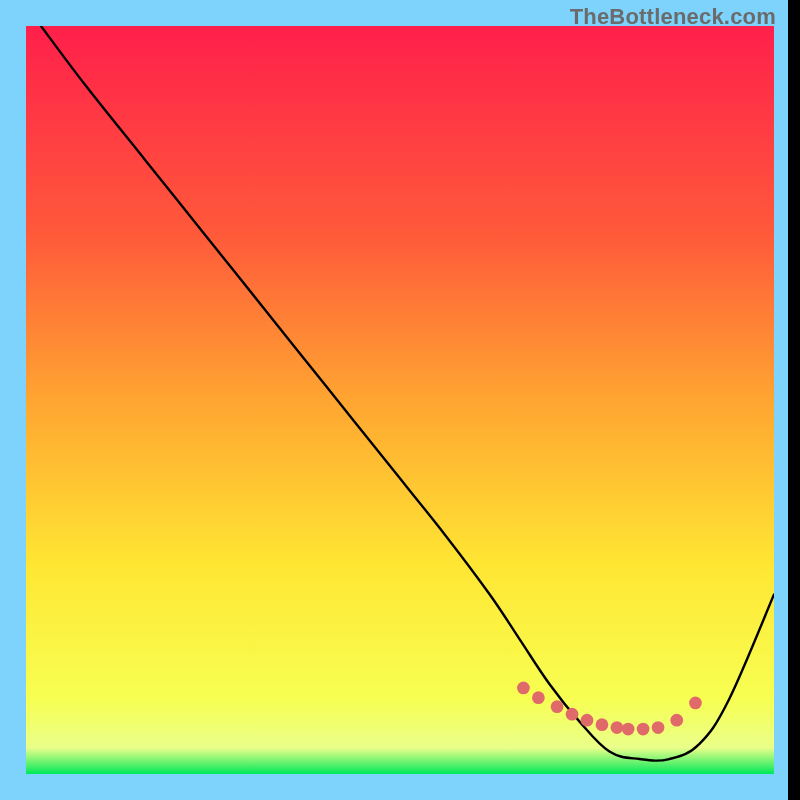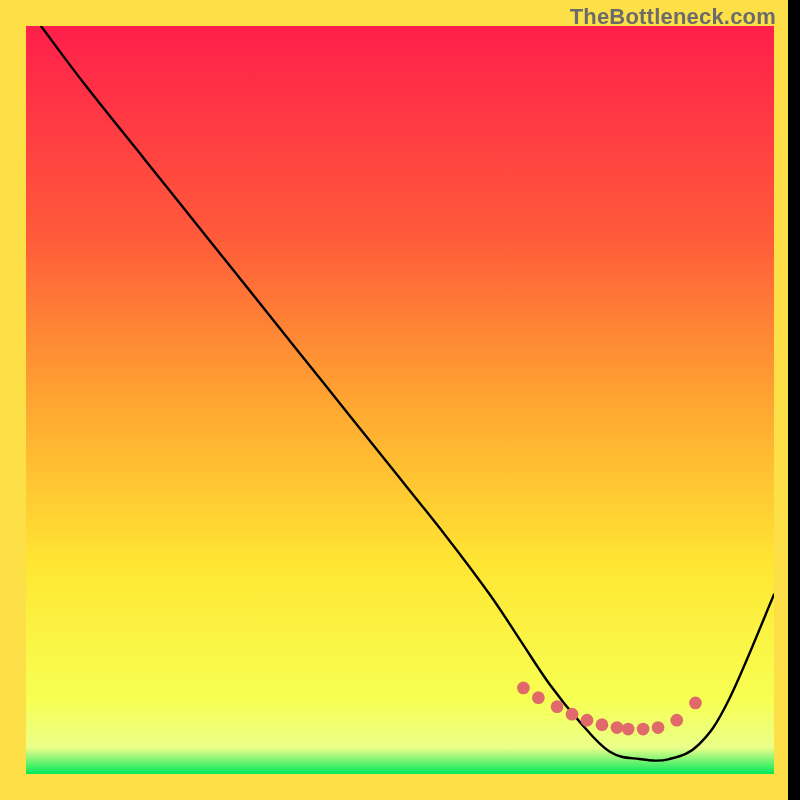--- a/index.html
+++ b/index.html
@@ -7,21 +7,21 @@
     padding: 0;
     width: 800px;
     height: 800px;
     background: #000;
     overflow: hidden;
   }
   .wrap {
     position: relative;
     width: 788px;
     height: 800px;
-    background: #fde047;
+    background: #7dd3fc;
   }
   .plot {
     position: absolute;
     left: 26px;
     top: 26px;
     width: 748px;
     height: 748px;
   }
   .watermark {
     position: absolute;

